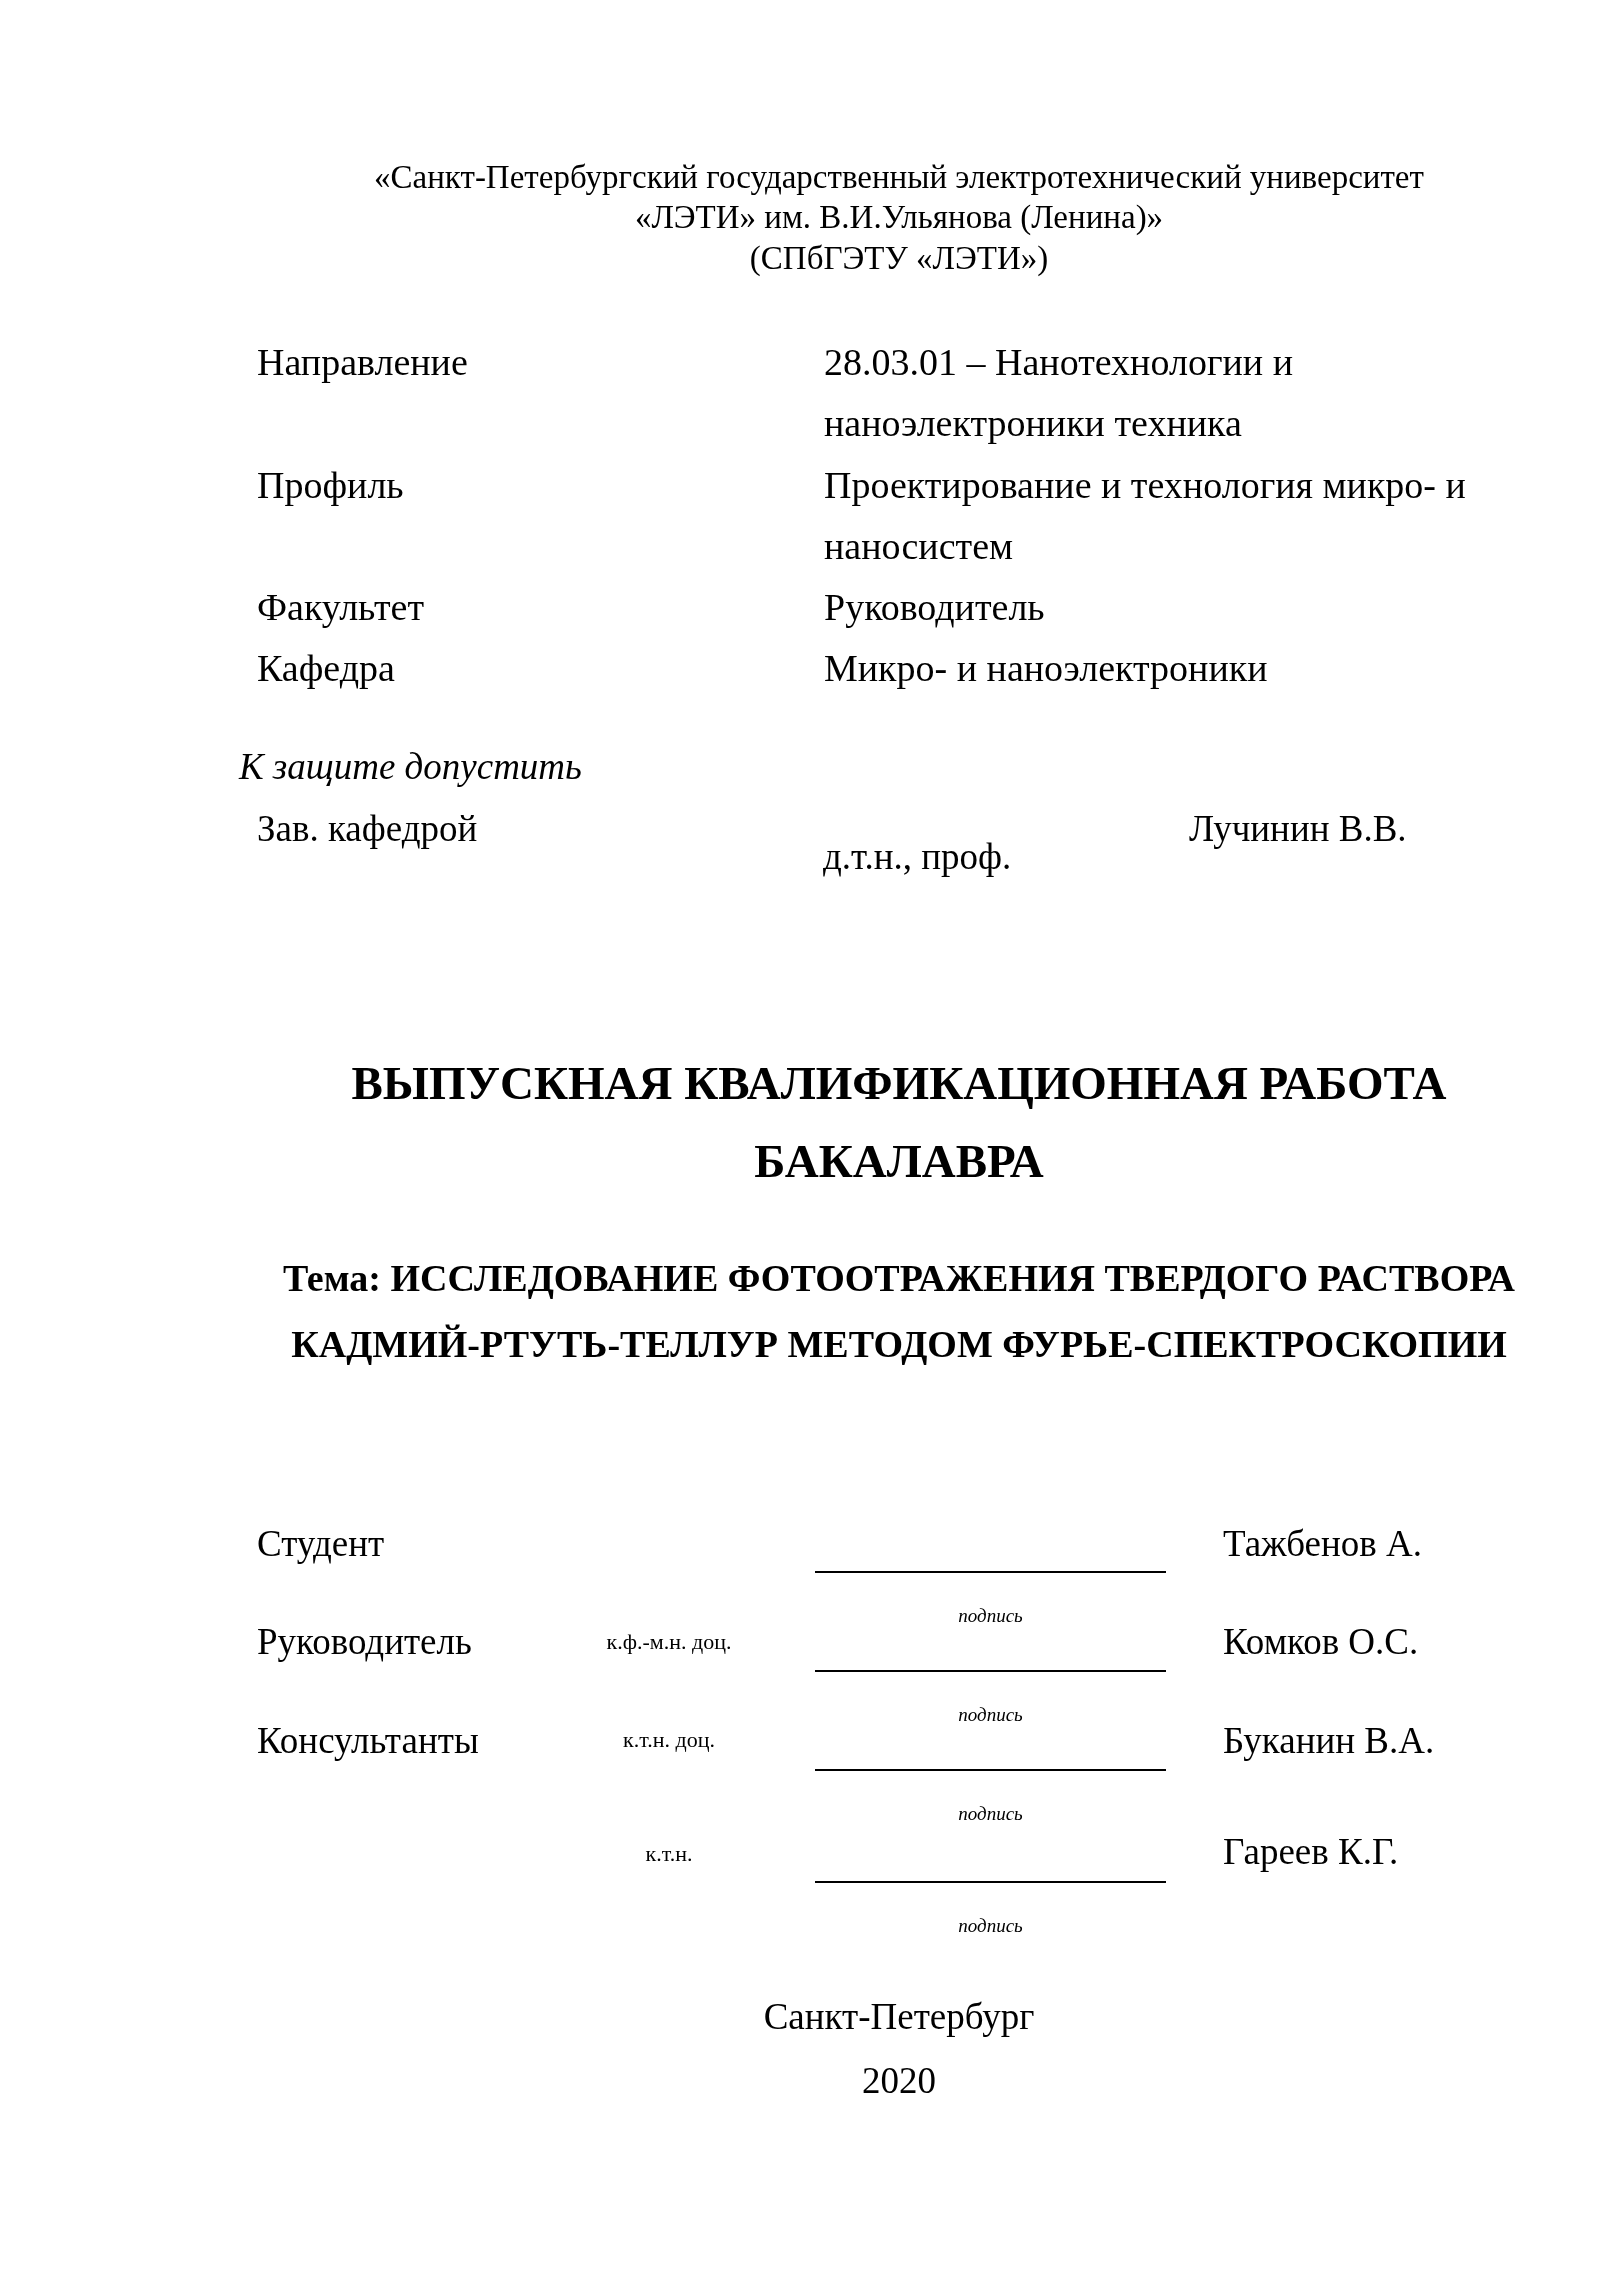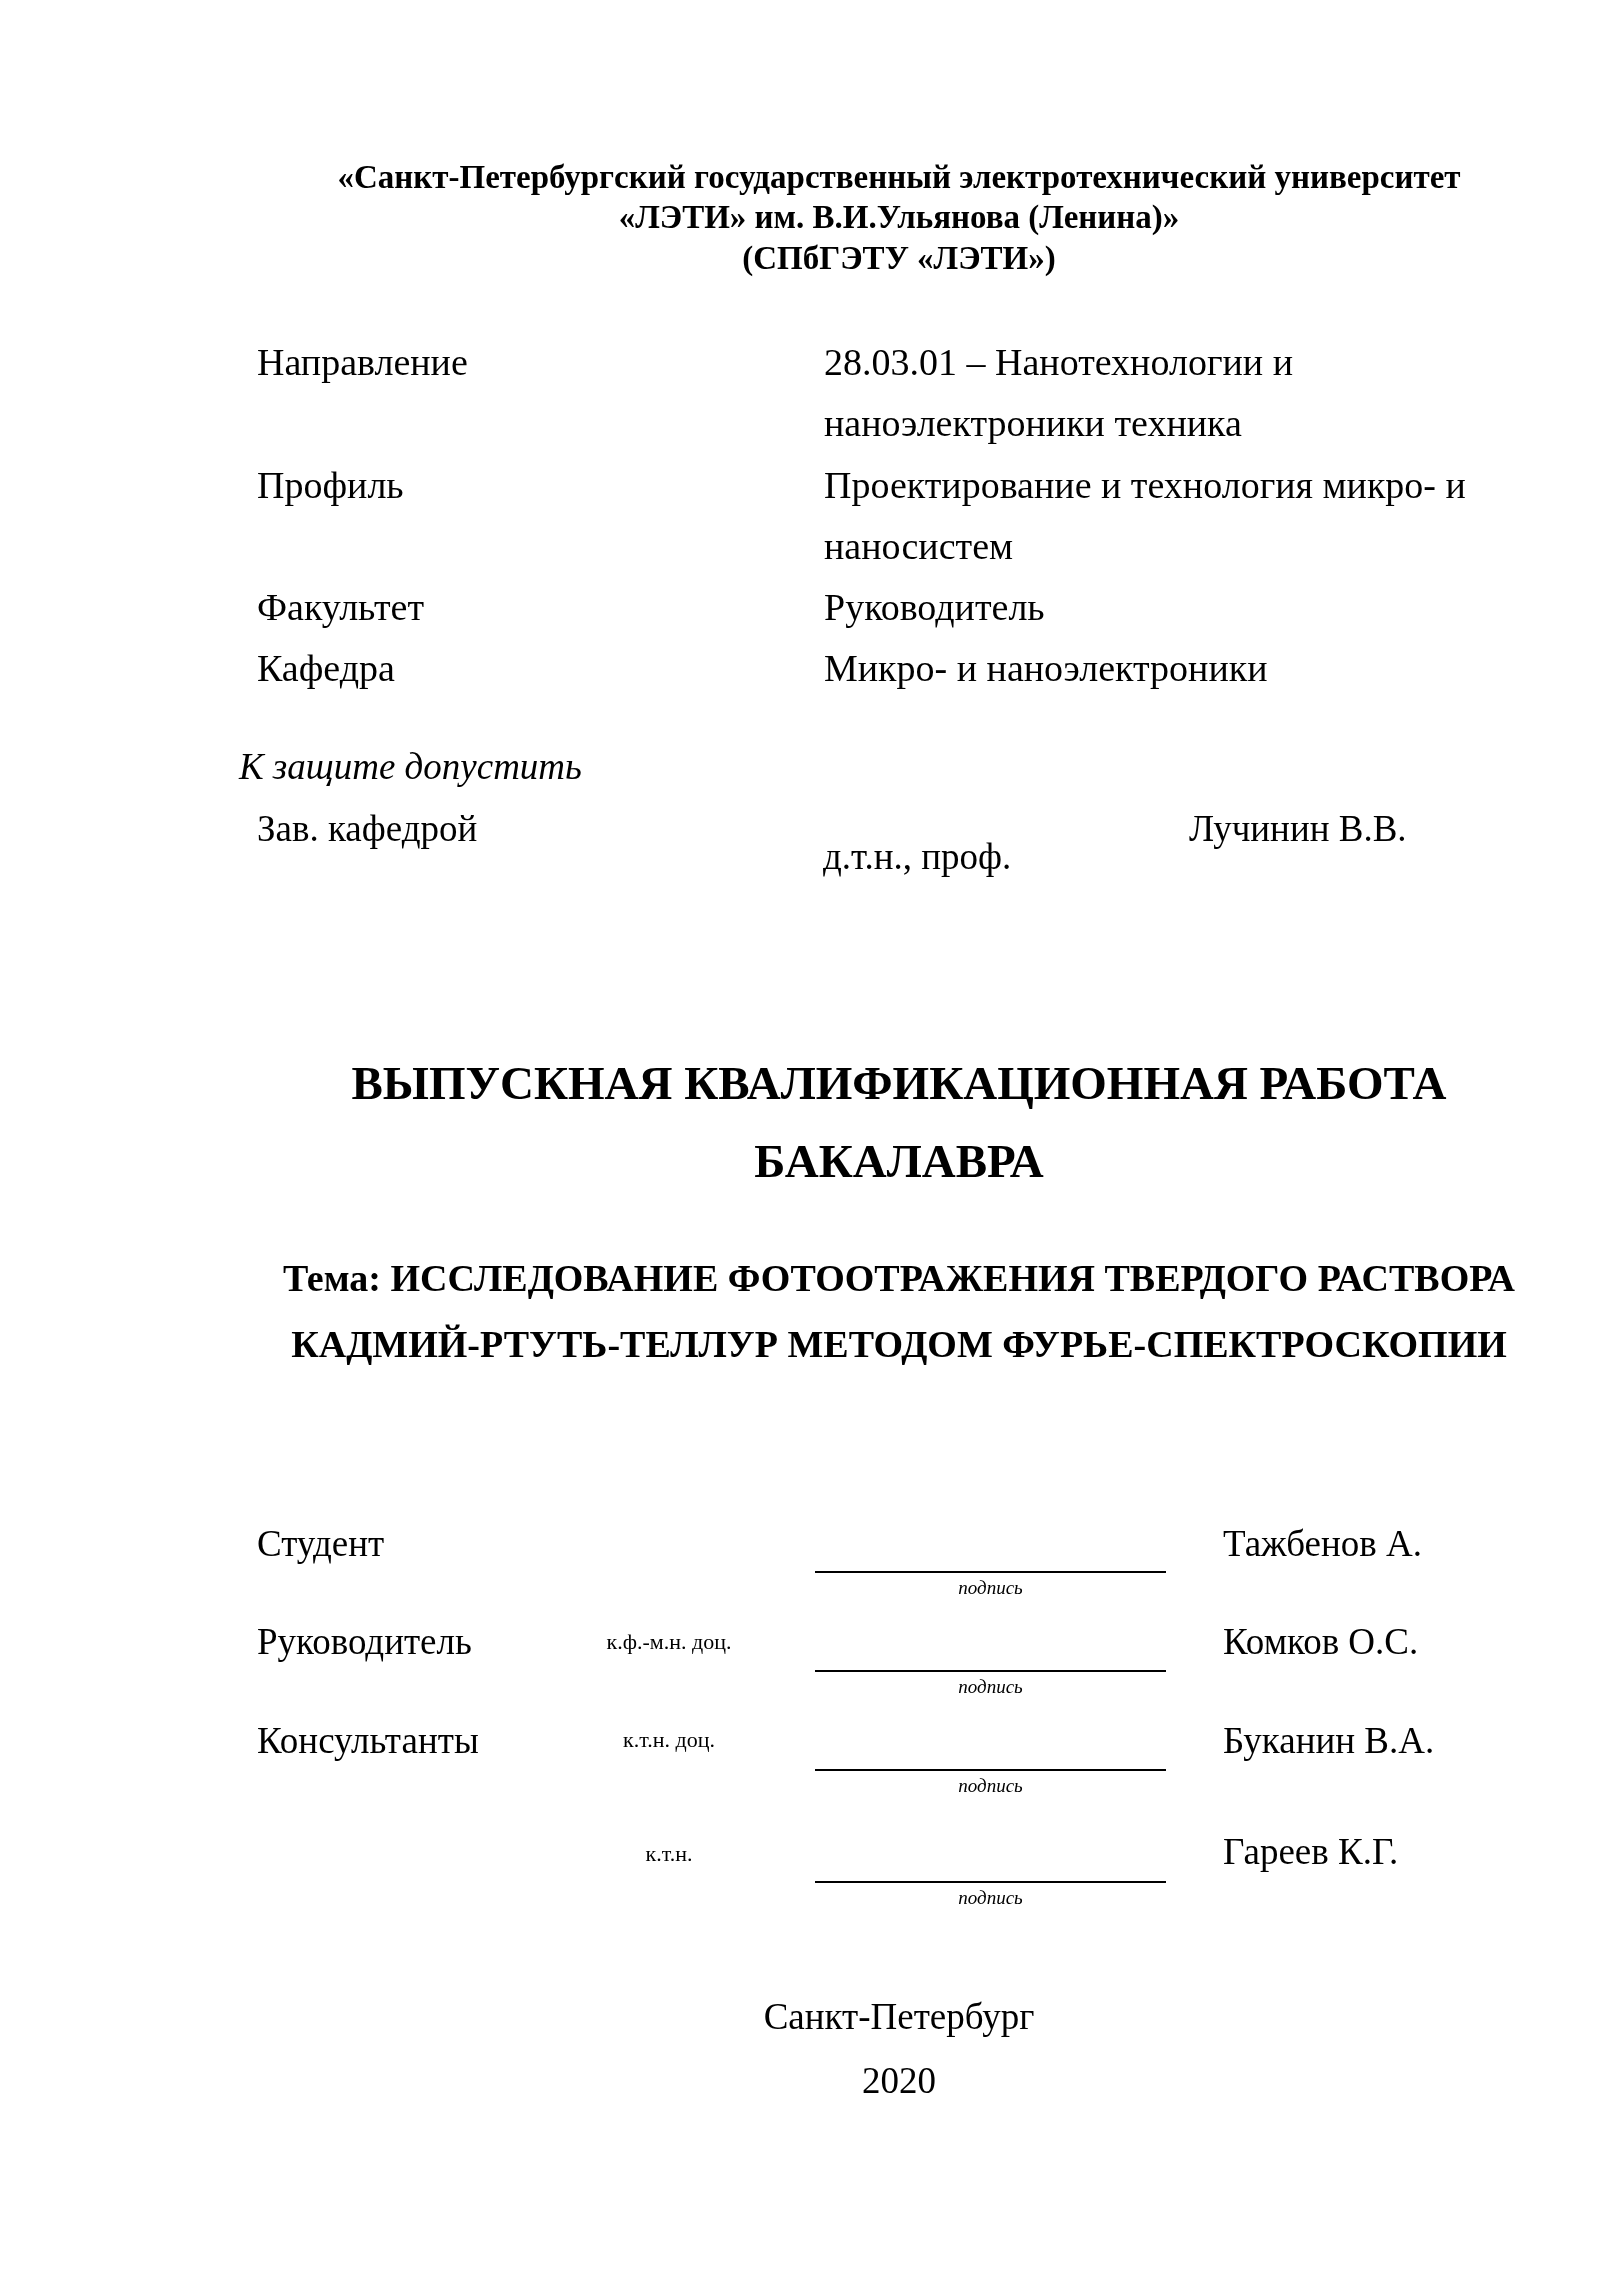--- a/index.html
+++ b/index.html
@@ -1,30 +1,30 @@
 <!DOCTYPE html>
 <html style="font-size:12.6px"><head>
 <meta charset="utf-8">
 <style>
   html, body { margin: 0; padding: 0; background: #ffffff; }
   body { width: 1623px; height: 2295px; position: relative; overflow: hidden;
          font-family: "Liberation Serif", "DejaVu Serif", serif; color: #000000; }
   .abs { position: absolute; white-space: nowrap; line-height: 1; }
   .center { position: absolute; left: 257px; width: 1284px; text-align: center; white-space: nowrap; line-height: 1; }
-  .hdr { font-size: 33px; font-weight: bold; }
+  .hdr { font-size: 33px; font-weight: normal; }
   .lbl { font-size: 38px; font-weight: normal; left: 257px; }
   .val { font-size: 38px; left: 824px; }
   .reg { font-size: 37px; }
   .it  { font-style: italic; }
   .title { font-size: 47px; font-weight: bold; }
   .theme { font-size: 38px; font-weight: bold; }
   .sig-lbl { font-size: 37px; left: 257px; }
   .sig-deg { font-size: 22px; position: absolute; left: 512px; width: 314px; text-align: center; white-space: nowrap; line-height: 1; }
   .sig-line { position: absolute; left: 815px; width: 351px; height: 0; border-top: 2.4px solid #000; }
-  .sig-cap { position: absolute; left: 815px; width: 351px; text-align: center; font-size: 19px; font-style: italic; line-height: 1; }
+  .sig-cap { position: absolute; left: 815px; width: 351px; text-align: center; font-size: 19px; font-style: italic; line-height: 1; margin-top: 28px; }
   .sig-name { font-size: 37px; left: 1223px; }
   .city { font-size: 37px; }
 </style>
 </head>
 <body>
 
 <div>
   <div class="center hdr" style="top:161px">«Санкт-Петербургский государственный электротехнический университет</div>
   <div class="center hdr" style="top:201px">«ЛЭТИ» им. В.И.Ульянова (Ленина)»</div>
   <div class="center hdr" style="top:242px">(СПбГЭТУ «ЛЭТИ»)</div>

